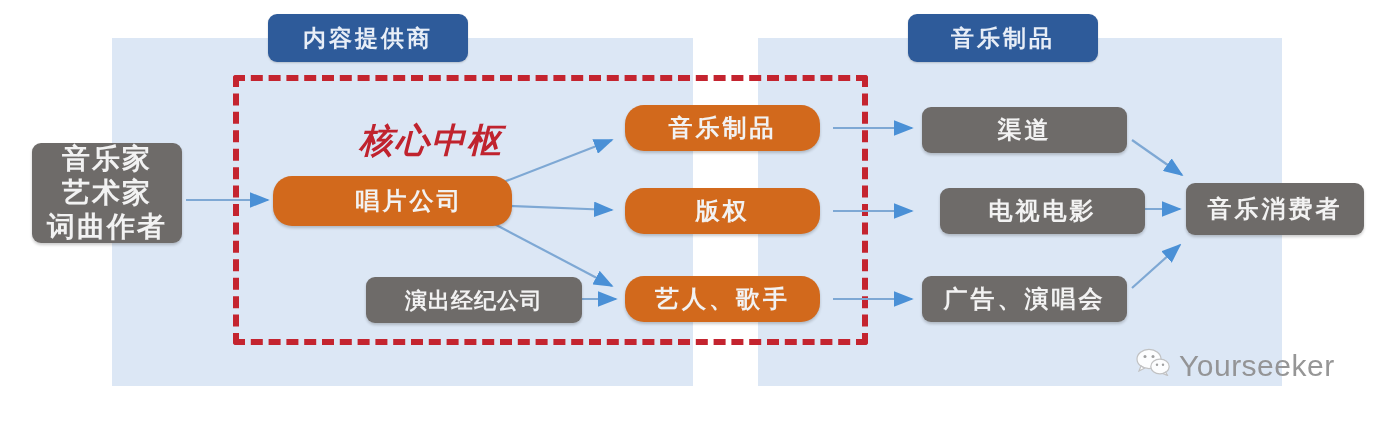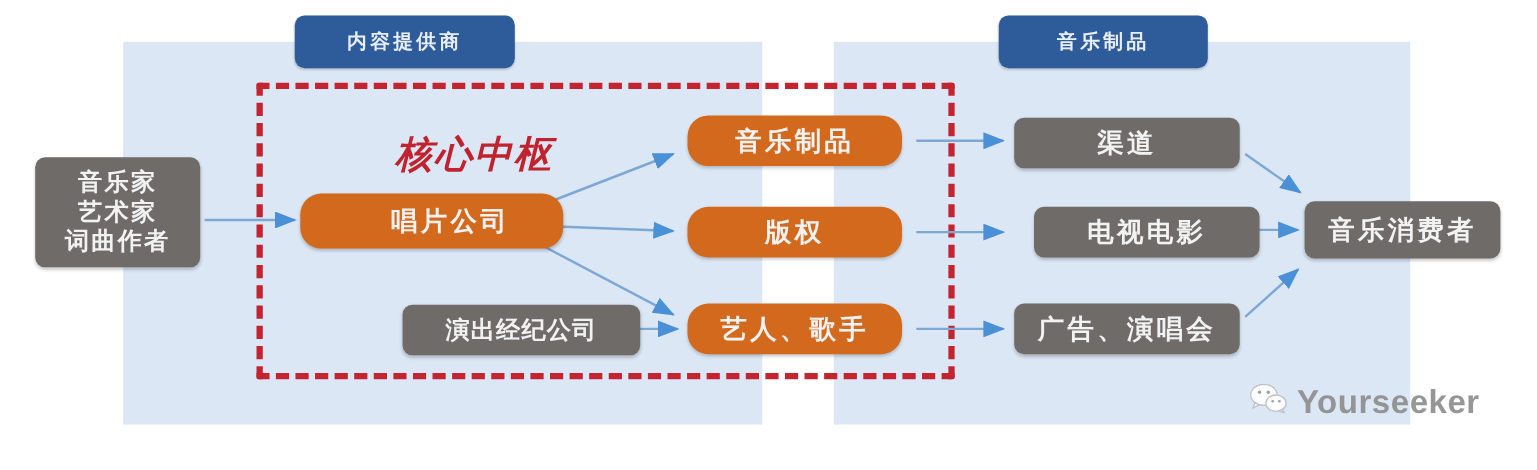--- a/index.html
+++ b/index.html
@@ -25,21 +25,21 @@
   #panel-right { left: 758px; top: 38px;  width: 524px; height: 348px; }
 
   .header-chip {
     position: absolute;
     background: #2e5b9a;
     border-radius: 9px;
     color: #e8eef7;
     display: flex;
     align-items: center;
     justify-content: center;
-    font-size: 18px;
+    font-size: 23px;
     letter-spacing: 3px;
     font-family: "DejaVu Serif", "Liberation Serif", serif;
     font-weight: 600;
     box-shadow: 0 1px 2px rgba(0,0,0,.18);
   }
   #chip-content  { left: 268px; top: 14px; width: 200px; height: 48px; }
   #chip-service  { left: 908px; top: 14px; width: 190px; height: 48px; }
 
   .dashed-box {
     position: absolute;
@@ -62,21 +62,21 @@
     font-size: 24px;
     letter-spacing: 3px;
     font-weight: 600;
     box-shadow: 0 2px 3px rgba(0,0,0,.20);
     text-align: center;
     line-height: 1.22;
   }
   .node.gray   { background: #6e6b69; }
   .node.orange { background: #d2691c; border-radius: 19px; }
 
-  #node-artists   { left: 32px;  top: 143px; width: 150px; height: 100px; font-size: 22px; letter-spacing: 2px; }
+  #node-artists   { left: 32px;  top: 143px; width: 150px; height: 100px; font-size: 28px; letter-spacing: 2px; }
   #node-label     { left: 273px; top: 176px; width: 205px; height: 50px; padding-left: 34px; }
   #node-agency    { left: 366px; top: 277px; width: 216px; height: 46px; font-size: 22px; letter-spacing: 1px; }
   #node-products  { left: 625px; top: 105px; width: 195px; height: 46px; }
   #node-copyright { left: 625px; top: 188px; width: 195px; height: 46px; }
   #node-artistsg  { left: 625px; top: 276px; width: 195px; height: 46px; }
   #node-channel   { left: 922px; top: 107px; width: 205px; height: 46px; }
   #node-tvfilm    { left: 922px; top: 188px; width: 205px; height: 46px; margin-left: 18px; }
   #node-adconcert { left: 922px; top: 276px; width: 205px; height: 46px; }
   #node-consumer  { left: 1186px; top: 183px; width: 178px; height: 52px; }
 
@@ -102,21 +102,20 @@
   .watermark {
     position: absolute;
     left: 1136px; top: 348px;
     display: flex;
     align-items: center;
     gap: 9px;
     color: #8e8e8e;
     font-size: 30px;
     font-family: "Liberation Sans", sans-serif;
     opacity: .92;
-    font-weight: bold;
   }
   .wm-text { letter-spacing: .5px; }
 </style>
 </head>
 <body>
 
 <div id="canvas">
 
   <div class="panel" id="panel-left"></div>
   <div class="panel" id="panel-right"></div>

